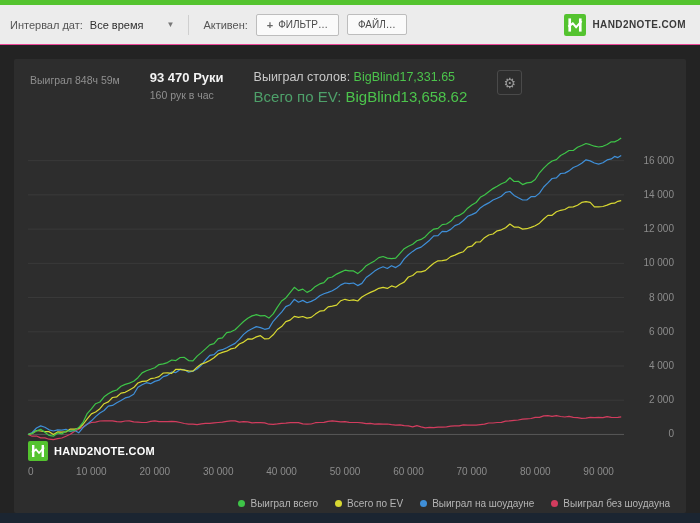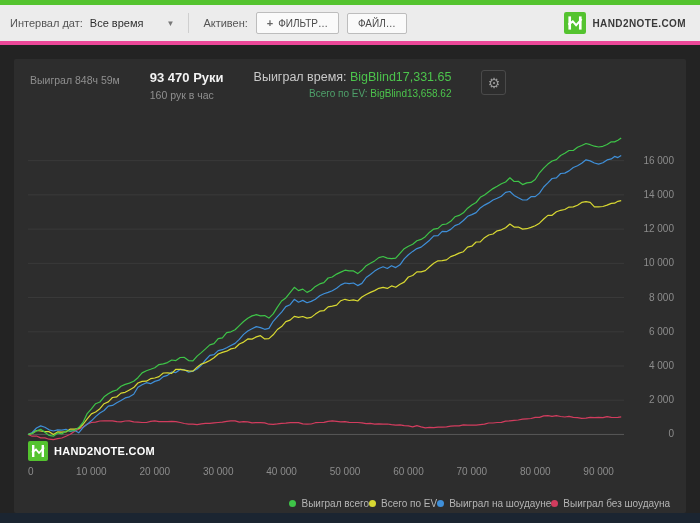--- a/index.html
+++ b/index.html
@@ -4,21 +4,21 @@
 <style>
   * { box-sizing: border-box; }
   html,body { margin:0; padding:0; }
   body {
     width:700px; height:523px; position:relative; overflow:hidden;
     background:#232323; font-family:"Liberation Sans", sans-serif;
   }
   .top-green { position:absolute; top:0; left:0; right:0; height:5px; background:#54c32f; }
   .toolbar {
     position:absolute; top:5px; left:0; right:0; height:40px;
-    background:#ececec; border-bottom:4px solid #ec4899;
+    background:#ececec; border-bottom:1px solid #ec4899;
     display:flex; align-items:center; padding:0 10px;
   }
   .tb-label { font-size:11px; color:#555; }
   .dropdown { margin-left:7px; font-size:11px; color:#2e2e2e; cursor:pointer; display:flex; align-items:center; gap:23px; }
   .caret { font-size:8px; color:#777; }
   .tb-divider { width:1px; height:20px; background:#cfcfcf; margin:0 14px; }
   .btn {
     background:#fafafa; border:1px solid #bdbdbd; border-radius:2px;
     margin-left:8px; padding:4px 10px; font-size:10px; color:#4a4a4a;
     display:flex; align-items:center; gap:5px; cursor:pointer;
@@ -33,36 +33,36 @@
     position:absolute; left:14px; right:14px; top:59px; bottom:10px;
     background:#2d2d2d; border-radius:2px;
   }
   .panel-header { position:absolute; top:0; left:0; right:0; height:54px; display:flex; padding:11px 12px 0 16px; }
   .stat-col { margin-right:30px; }
   .stat-main { color:#f2f2f2; font-size:13px; font-weight:bold; white-space:nowrap; }
   .stat-sub { color:#8f8f8f; font-size:10.5px; margin-top:4px; white-space:nowrap; }
   .won-line { font-size:12.5px; white-space:nowrap; }
   .won-label { color:#c9c9c9; }
   .green-val { color:#4cc44c; }
-  .ev-line { font-size:10px; margin-top:4px; text-align:right; white-space:nowrap; }
+  .ev-line { font-size:15px; margin-top:4px; text-align:right; white-space:nowrap; }
   .ev-label { color:#4ea06a; }
   .right-col { margin-left:auto; text-align:right; padding-right:12px; }
   .wr-line { font-size:11.5px; white-space:nowrap; }
   .wr-label { color:#8f8f8f; }
   .wr-value { color:#e0a23a; }
   .wr-units { color:#8f8f8f; }
   .gear {
     width:25px; height:25px; border:1px solid #4a4a4a; border-radius:3px;
     color:#9a9a9a; display:flex; align-items:center; justify-content:center;
     font-size:14px; cursor:pointer; flex:0 0 auto;
   }
   .chart-wrap { position:absolute; top:56px; left:6px; right:6px; bottom:26px; }
   .legend {
     position:absolute; bottom:4px; left:0; right:0;
-    display:flex; justify-content:flex-end; padding-right:16px;
+    display:flex; justify-content:flex-end; gap:17px; padding-right:16px;
   }
   .legend-item { display:flex; align-items:center; gap:5px; cursor:pointer; }
   .legend-dot { width:7px; height:7px; border-radius:50%; }
   .legend-label { font-size:10px; color:#b5b5b5; white-space:nowrap; }
   .watermark { position:absolute; left:14px; bottom:52px; display:flex; align-items:center; gap:6px; }
   .watermark-text { color:#ffffff; font-weight:bold; font-size:11px; letter-spacing:0.3px; }
   .bottom-bar { position:absolute; left:0; right:0; bottom:0; height:10px; background:#1b2531; }
   svg text { font-family:"Liberation Sans", sans-serif; }
 </style>
 </head>
@@ -101,21 +101,21 @@
   <div class="panel-header">
     <div class="stat-col">
       <div class="stat-sub">Выиграл 848ч 59м</div>
     </div>
     <div class="stat-col">
       <div class="stat-main">93 470 Руки</div>
       <div class="stat-sub">160 рук в час</div>
     </div>
     <div class="stat-col">
       <div class="won-line">
-        <span class="won-label">Выиграл время:</span>
+        <span class="won-label">Выиграл столов:</span>
         <span class="green-val">BigBlind17,331.65</span>
       </div>
       <div class="ev-line">
         <span class="ev-label">Всего по EV:</span>
         <span class="green-val">BigBlind13,658.62</span>
       </div>
     </div>
     <div class="gear">⚙</div>
   </div>
 

